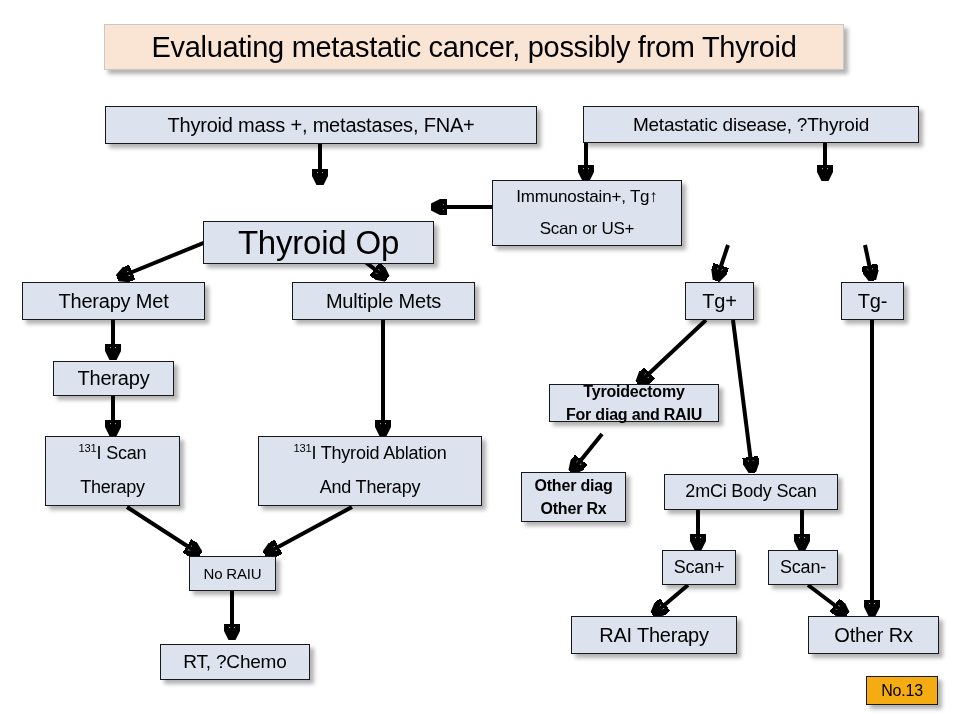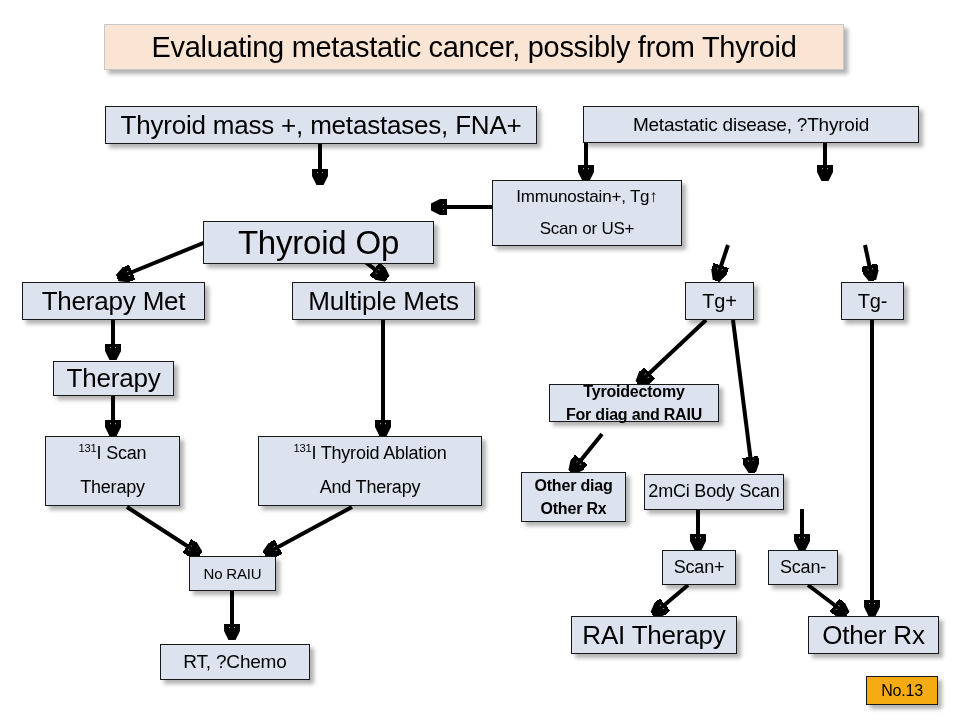--- a/index.html
+++ b/index.html
@@ -36,21 +36,21 @@
     border:1px solid #c8c8c8;
     font-size:29px;
     letter-spacing:-0.3px;
   }
   .badge-node{
     background:#f5ac13;
     border:1px solid #1a1a1a;
     font-size:16px;
   }
   .fs-24{font-size:33px;margin-top:37px;}
-  .fs-22{font-size:26px;}
+  .fs-22{font-size:20px;}
   .fs-20{font-size:20px;}
   .fs-19{font-size:19px;}
   .fs-18{font-size:18px;}
   .fs-17{font-size:17px;}
   .fs-16{font-size:16px;}
   .fs-15{font-size:15px;}
   .bold{font-weight:bold;}
   .gap2 .ln+.ln{margin-top:10px;}
   .gap1 .ln+.ln{margin-top:2px;}
   sup{font-size:0.62em;vertical-align:super;line-height:0;}
@@ -178,21 +178,21 @@
   <div class="node fs-18 gap2" style="left:258px;top:436px;width:224px;height:70px;">
     <span class="ln"><sup>131</sup><span>I Thyroid Ablation</span></span>
     <span class="ln">And Therapy</span>
   </div>
 
   <div class="node fs-16 bold gap1" style="left:521px;top:472px;width:105px;height:50px;">
     <span class="ln">Other diag</span>
     <span class="ln">Other Rx</span>
   </div>
 
-  <div class="node fs-18" style="left:644px;top:474px;width:140px;height:36px;">
+  <div class="node fs-18" style="left:664px;top:474px;width:174px;height:36px;">
     <span class="ln">2mCi Body Scan</span>
   </div>
 
   <div class="node fs-15" style="left:189px;top:556px;width:87px;height:35px;">
     <span class="ln">No RAIU</span>
   </div>
 
   <div class="node fs-18" style="left:662px;top:550px;width:74px;height:35px;">
     <span class="ln">Scan+</span>
   </div>

